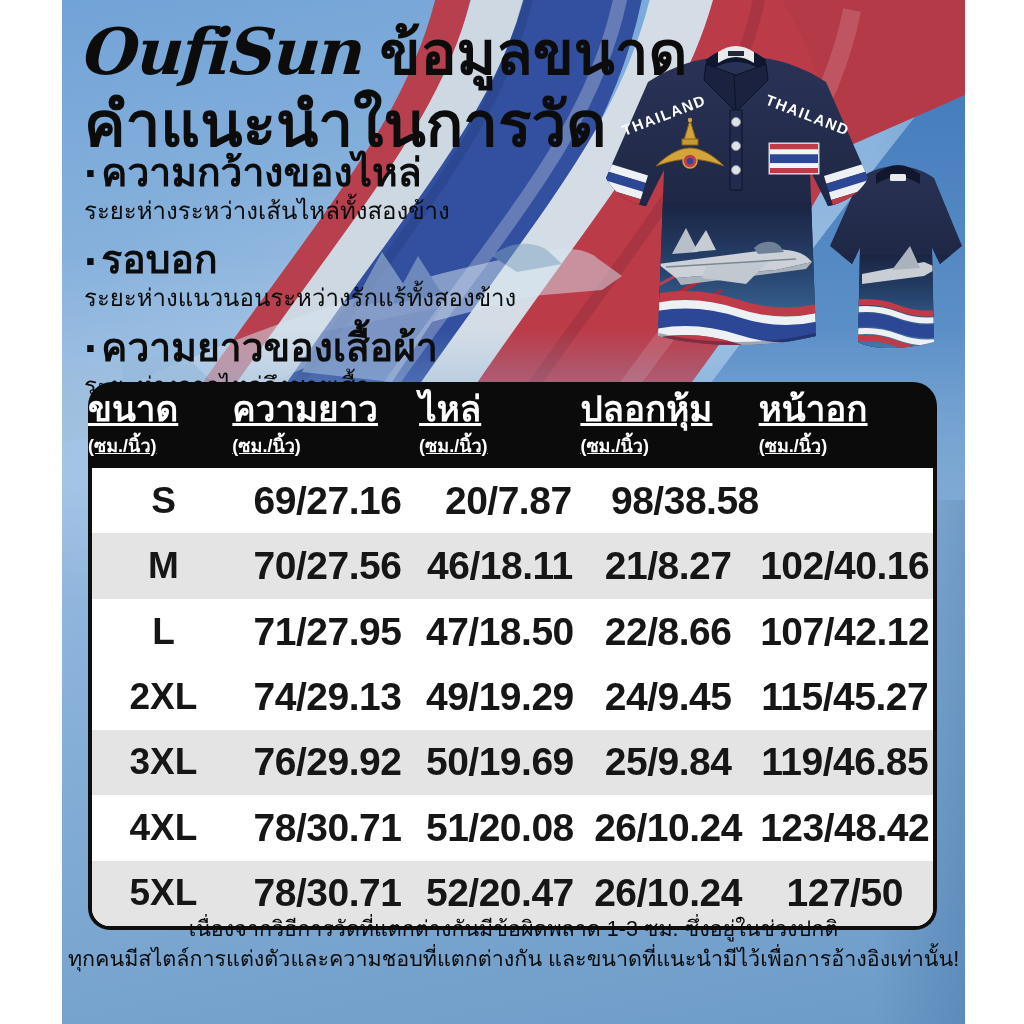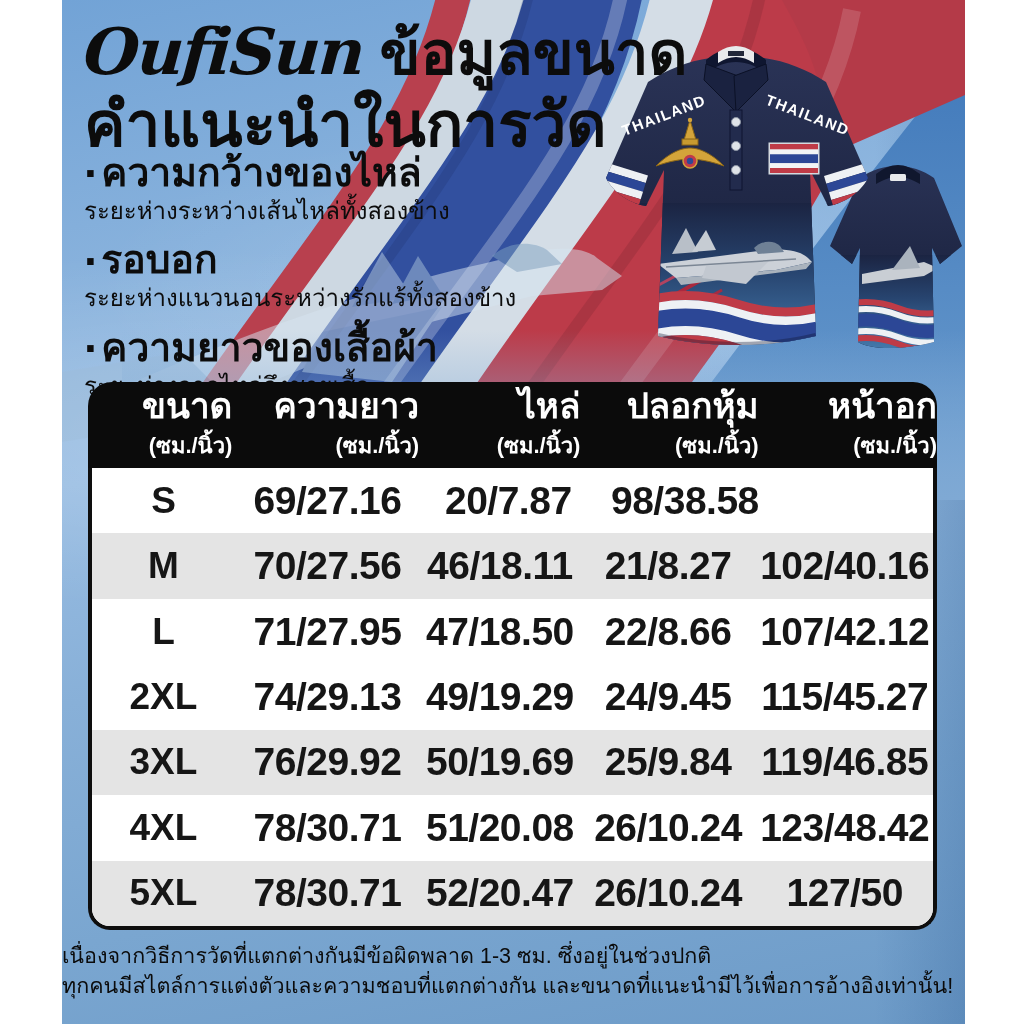--- a/index.html
+++ b/index.html
@@ -37,37 +37,37 @@
   .guide-term { font-size:39px; font-weight:bold; line-height:1.2; display:flex; align-items:center; }
   .bullet-dot { font-size:46px; font-weight:bold; line-height:0; margin-right:2px; }
   .guide-desc { font-size:24px; font-weight:500; margin-left:0; line-height:1.15; }
 
   
   .size-table { position:absolute; left:26px; top:382px; width:849px; height:548px; }
   .st-header {
     display:flex; height:86px; background:#0b0b0b; border-radius:24px 24px 0 0;
     color:#ffffff; align-items:center;
   }
-  .st-hcell { text-align:right; }
+  .st-hcell { text-align:left;text-decoration:underline; }
   .st-hlabel { font-size:35px; font-weight:bold; line-height:1.1; }
-  .st-hunit  { font-size:22px; font-weight:bold; margin-top:2px; }
+  .st-hunit  { font-size:18px; font-weight:bold; margin-top:2px; }
   .st-body {
     height:462px; background:#ffffff; border:4px solid #0e0e0e; border-top:none;
     border-radius:0 0 22px 22px; overflow:hidden; display:flex; flex-direction:column;
   }
   .st-row { flex:1; display:flex; align-items:center; color:#161616; }
   .st-row.alt { background:#e4e4e4; }
   .st-cell { text-align:center; font-weight:bold; }
   .st-cell.size { font-size:37px; }
   .st-cell.val  { font-size:39px; letter-spacing:-0.5px; }
   .c0{width:17%} .c1{width:22%} .c2{width:19%} .c3{width:21%} .c4{width:21%}
 
   
   .footnote {
-    position:absolute; left:0; top:941px; width:903px; 
+    position:absolute; left:0; top:914px; width:903px; text-align:center;
     color:#0b0b0b; font-size:21.5px; font-weight:500; line-height:1.4;
   }
 </style>
 </head>
 <body>
 
 <div class="canvas">
   <div class="content">
 
     <svg class="scene" viewBox="0 0 903 500" aria-hidden="true">

